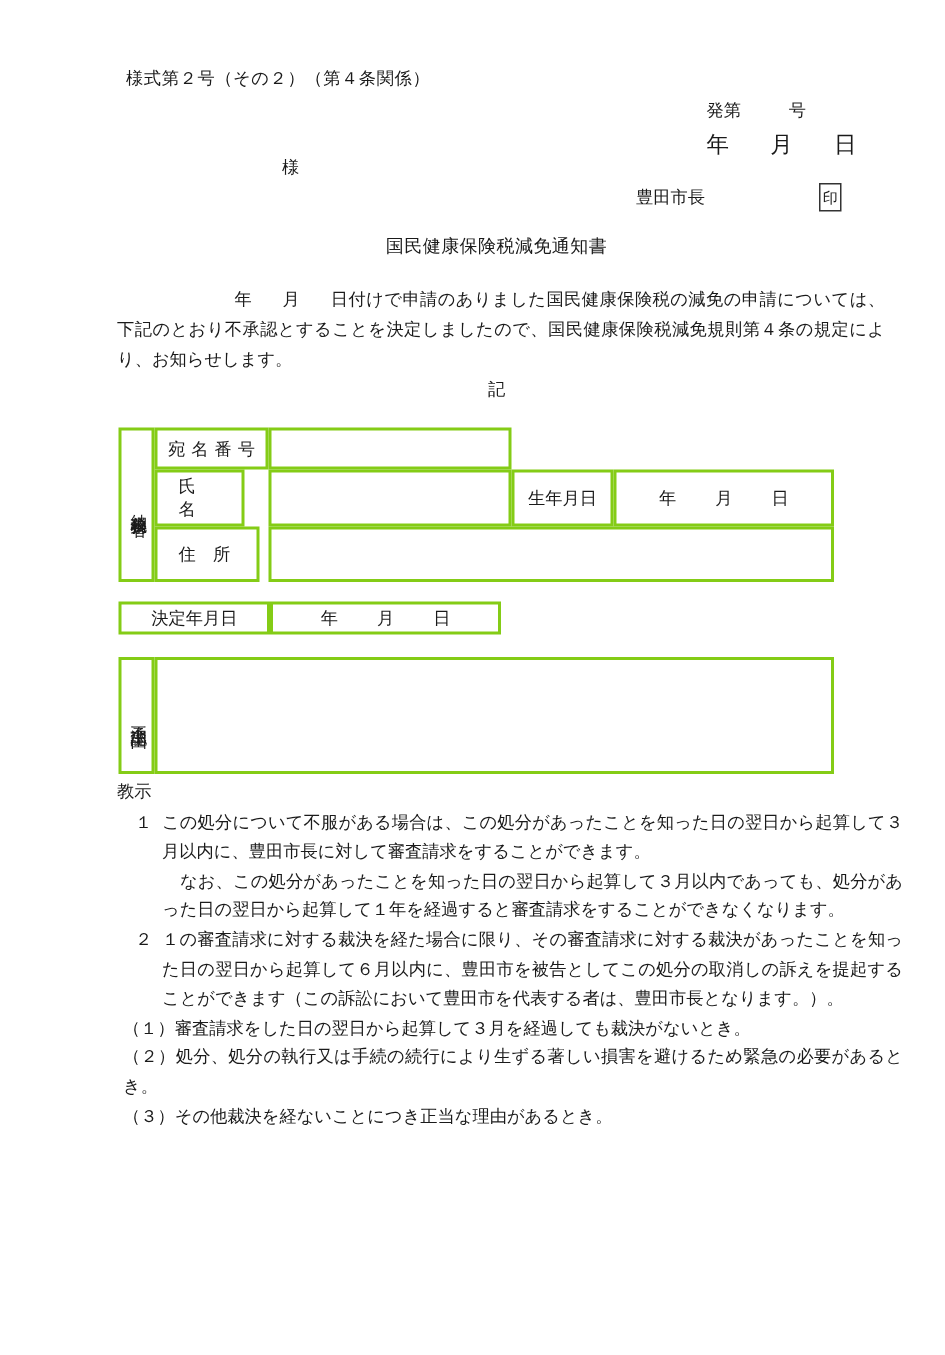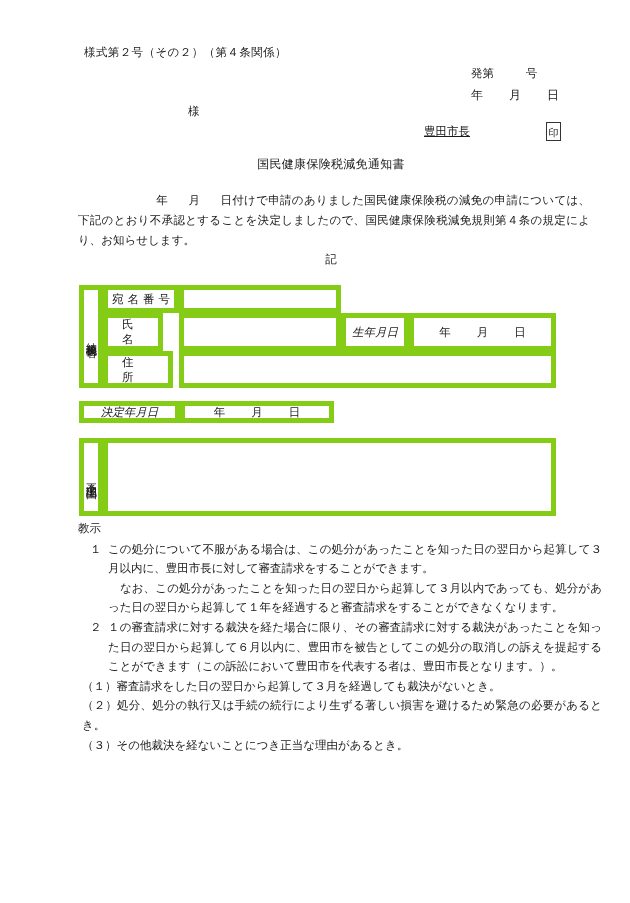--- a/index.html
+++ b/index.html
@@ -35,21 +35,21 @@
     position: absolute;
     left: 455px;
     top: 66px;
     font-size: 11.5px;
     white-space: nowrap;
   }
   .doc-date {
     position: absolute;
     left: 455px;
     top: 87px;
-    font-size: 12px;
+    font-size: 15px;
     white-space: nowrap;
     text-align: right;
   }
   .addressee {
     position: absolute;
     left: 172px;
     top: 104px;
     font-size: 11.5px;
     white-space: nowrap;
   }
@@ -59,21 +59,20 @@
     top: 122px;
     width: 160px;
     height: 22px;
   }
   .issuer-name {
     position: absolute;
     left: 0;
     top: 2px;
     font-size: 11.5px;
     white-space: nowrap;
-    text-decoration: underline;
   }
   .seal-box {
     position: absolute;
     left: 122px;
     top: 0px;
     width: 15px;
     height: 19px;
     border: 1px solid #333;
     font-size: 10px;
     line-height: 19px;
@@ -122,37 +121,36 @@
   .tp-table {
     position: absolute;
     left: 63px;
     top: 285px;
     width: 477px;
     height: 103px;
   }
   .cell {
     position: absolute;
     box-sizing: border-box;
-    border: 5px solid #84cc16;
+    border: 2px solid #84cc16;
     font-size: 11.5px;
   }
   .vert-label {
     writing-mode: vertical-rl;
     text-orientation: upright;
     display: flex;
     align-items: center;
     justify-content: center;
     letter-spacing: 1px;
     font-size: 11px;
   }
   .lbl-center {
     display: flex;
     align-items: center;
     justify-content: center;
-    font-style: italic;
   }
   .lbl-spread {
     display: flex;
     align-items: center;
     justify-content: space-between;
     padding: 0 14px;
   }
   .lbl-spaced {
     display: flex;
     align-items: center;

